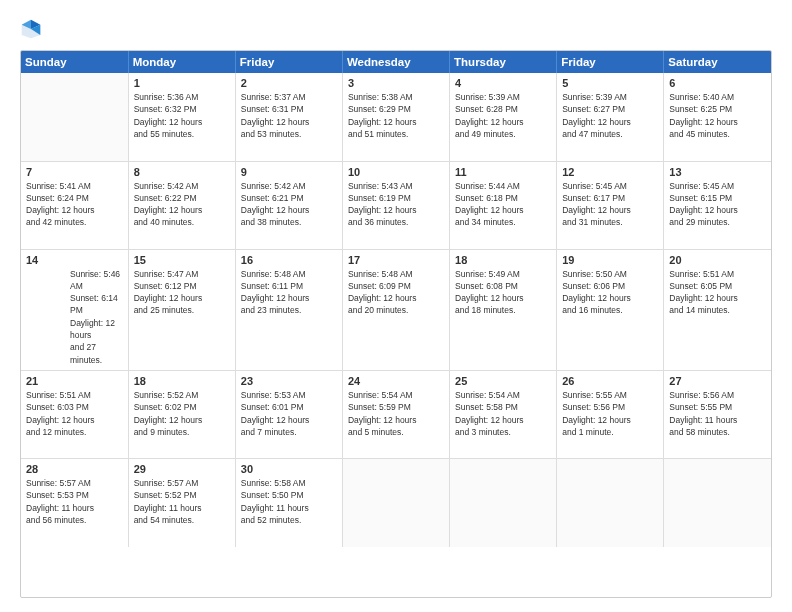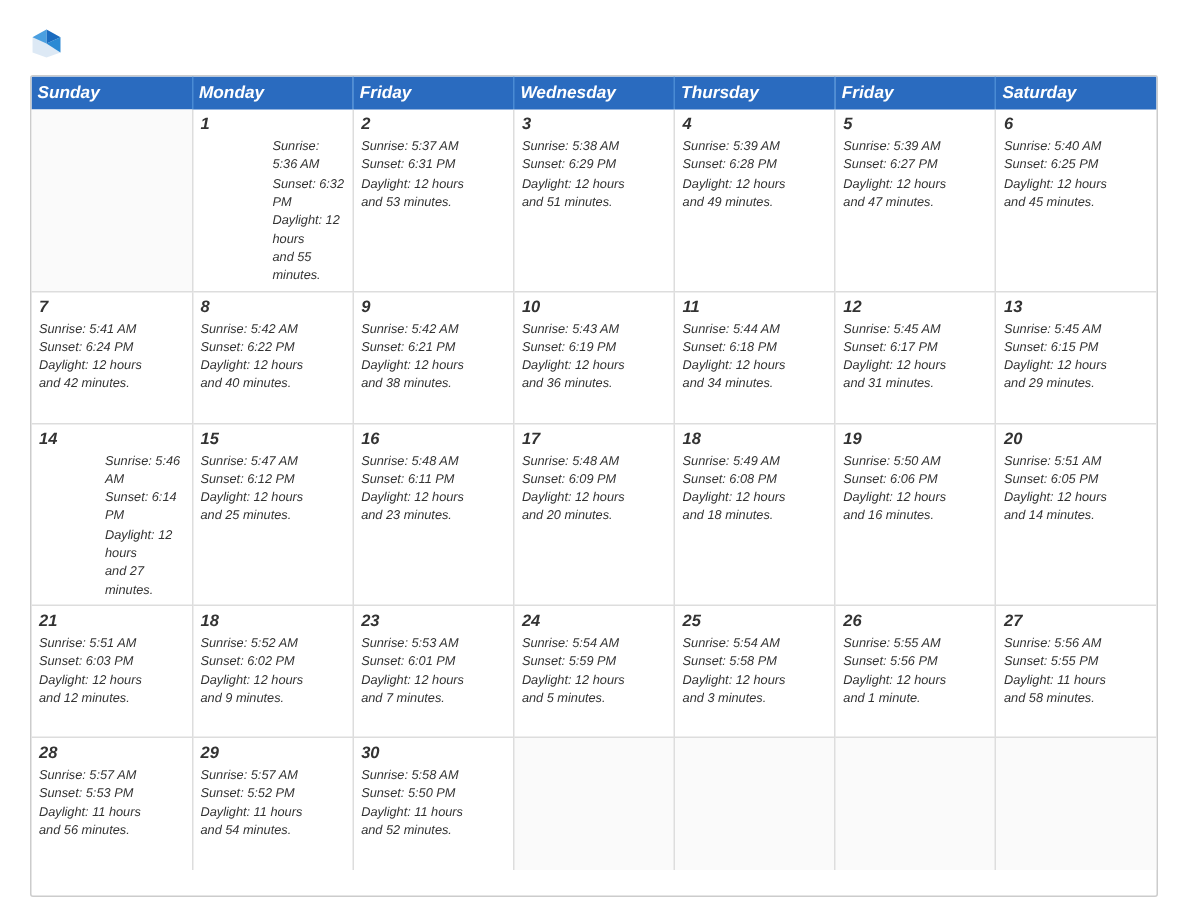--- a/index.html
+++ b/index.html
@@ -57,21 +57,20 @@
     .calendar {
       flex: 1;
       border: 1px solid #ccc;
       border-radius: 2px;
       overflow: hidden;
     }
     table {
       width: 100%;
       border-collapse: collapse;
       table-layout: fixed;
-      font-style: italic;
     }
     thead tr th {
       background: #2a6bbf;
       color: #fff;
       font-size: 11.5px;
       font-weight: bold;
       padding: 5px 4px;
       text-align: left;
       border-right: 1px solid #4a8bd4;
     }
@@ -134,21 +133,21 @@
             <th>Thursday</th>
             <th>Friday</th>
             <th>Saturday</th>
           </tr>
       </thead>
       <tbody id="cal-body">
       <tr>
             <td class="empty"></td>
             <td>
               <span class="day-num">1</span>
-              <div class="day-info" style="white-space: pre-line; margin-left: 48px;">Sunrise: 5:36 AM
+              <div class="day-info" style="white-space: pre-line;">Sunrise: 5:36 AM
 Sunset: 6:32 PM
 Daylight: 12 hours
 and 55 minutes.</div>
             </td>
             <td>
               <span class="day-num">2</span>
               <div class="day-info" style="white-space: pre-line;">Sunrise: 5:37 AM
 Sunset: 6:31 PM
 Daylight: 12 hours
 and 53 minutes.</div>

